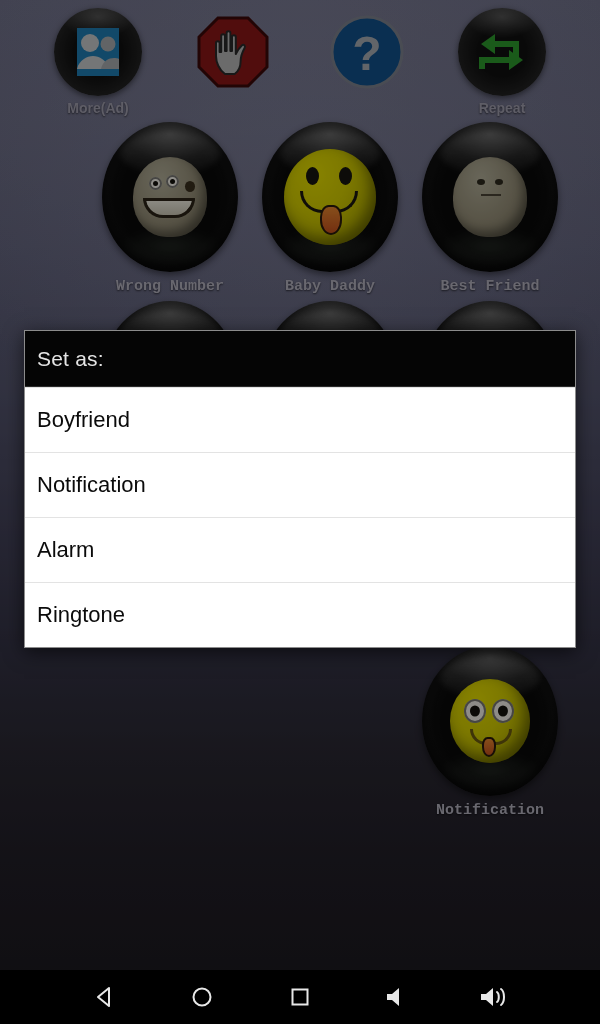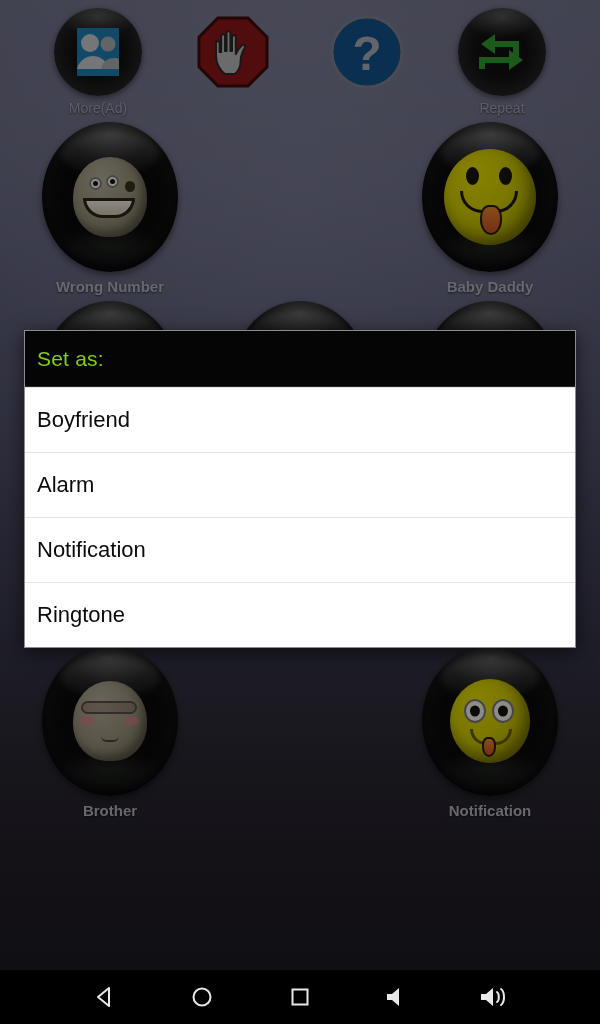--- a/index.html
+++ b/index.html
@@ -43,21 +43,21 @@
     position:absolute; inset:0 0 54px 0;
     padding-top:8px;
   }
 
   .row {
     display:flex;
     justify-content:center;
     align-items:flex-start;
   }
   .row.toolbar { gap:0; padding:0 48px; justify-content:space-between; }
-  .row.grid3   { gap:0; padding:0 30px; justify-content:space-between; }
+  .row.grid3   { gap:0; padding:0 30px; justify-content:flex-end;font-family:Liberation Mono, monospace; }
 
   .cell {
     width:160px;
     display:flex;
     flex-direction:column;
     align-items:center;
   }
   .cell.tb { width:100px; }
 
   
@@ -139,21 +139,21 @@
   }
   .circleplate{
     position:absolute; inset:0;
     border-radius:50%;
     background:
       radial-gradient(ellipse 70% 40% at 50% 10%, rgba(255,255,255,0.25), rgba(255,255,255,0) 60%),
       radial-gradient(circle at 50% 50%, #111 40%, #222 70%, #4a4a4a 92%, #6b6b6b 100%);
     box-shadow:0 2px 6px rgba(0,0,0,0.5);
   }
   .tb-cap{
-    margin-top:4px; font-size:14px; font-weight:normal;
+    margin-top:4px; font-size:14px; font-weight:bold;
     color:#a3a1b0; text-shadow:0 1px 2px rgba(0,0,0,0.6);
   }
   .tb-cap.empty{ visibility:hidden; }
 
   
   #navbar{
     position:absolute; left:0; right:0; bottom:0;
     height:54px; background:#000;
     display:flex; align-items:center; justify-content:space-around;
     padding:0 56px;
@@ -176,21 +176,21 @@
     box-shadow:0 4px 18px rgba(0,0,0,0.6);
   }
   #dialog-header{
     height:56px;
     background:#050505;
     display:flex; align-items:center;
     padding:0 12px;
     border-bottom:1px solid #2a2a2a;
   }
   #dialog-header .title{
-    color:#84cc16; font-size:21px; letter-spacing:0.2px;
+    color:#e5e5e5; font-size:21px; letter-spacing:0.2px;
   }
   .dlg-item{
     height:65px;
     display:flex; align-items:center;
     padding:0 12px;
     background:#fff;
     color:#0b0b0b;
     font-size:22px;
     border-top:1px solid #e3e3e3;
   }
@@ -275,20 +275,30 @@
           <div class="face smiley">
             <div class="eye" style="left:22px;top:18px;width:13px;height:18px"></div>
             <div class="eye" style="left:55px;top:18px;width:13px;height:18px"></div>
             <div class="mouth" style="left:16px;top:42px;width:58px;height:22px"></div>
             <div class="tongue" style="left:36px;top:56px;width:22px;height:30px"></div>
           </div>
         </div>
         <div class="caption">Baby Daddy</div>
       </div>
 
+      <div class="cell">
+        <div class="knob">
+          <div class="face blob">
+            <div class="eye" style="left:24px;top:22px;width:8px;height:6px;background:#2e2a1e"></div>
+            <div class="eye" style="left:42px;top:22px;width:8px;height:6px;background:#2e2a1e"></div>
+            <div style="position:absolute;left:28px;top:34px;width:20px;height:5px;border-bottom:2px solid #4a4436"></div>
+          </div>
+        </div>
+        <div class="caption">Best Friend</div>
+      </div>
     </div>
 
     <div class="row grid3" style="margin-top:6px">
       <div class="cell">
         <div class="knob">
           <div class="face dark"></div>
         </div>
         <div class="caption"></div>
       </div>
       <div class="cell">
@@ -323,31 +333,20 @@
       <div class="cell">
         <div class="knob">
           <div class="face" style="background:radial-gradient(ellipse at 40% 30%,#cdc9a6,#5d5a3a 85%)"></div>
         </div>
         <div class="caption">Boyfriend</div>
       </div>
     </div>
 
     <div class="row grid3" style="margin-top:10px">
 
-      <div class="cell">
-        <div class="knob">
-          <div class="face blob">
-            <div style="position:absolute;left:8px;top:20px;width:56px;height:13px;border:2px solid #5a4a4a;border-radius:7px;background:rgba(120,95,95,0.35)"></div>
-            <div style="position:absolute;left:6px;top:35px;width:16px;height:10px;border-radius:50%;background:rgba(226,120,140,0.55)"></div>
-            <div style="position:absolute;left:50px;top:35px;width:16px;height:10px;border-radius:50%;background:rgba(226,120,140,0.55)"></div>
-            <div style="position:absolute;left:28px;top:55px;width:18px;height:6px;border-bottom:2px solid #4a4436;border-radius:0 0 16px 16px"></div>
-          </div>
-        </div>
-        <div class="caption">Brother</div>
-      </div>
 
       <div class="cell">
         <div class="knob">
           <div class="face smiley" style="width:80px;height:84px">
             <div class="eyew" style="left:14px;top:20px;width:22px;height:24px">
                 <i></i>
               </div>
             <div class="eyew" style="left:42px;top:20px;width:22px;height:24px">
                 <i></i>
               </div>
@@ -364,24 +363,24 @@
   <div id="scrim"></div>
 
   <div id="dialog">
     <div id="dialog-header">
       <span class="title">Set as:</span>
     </div>
     <div class="dlg-item">
       <span>Boyfriend</span>
     </div>
     <div class="dlg-item">
+      <span>Notification</span>
+    </div>
+    <div class="dlg-item">
       <span>Alarm</span>
-    </div>
-    <div class="dlg-item">
-      <span>Notification</span>
     </div>
     <div class="dlg-item">
       <span>Ringtone</span>
     </div>
   </div>
 
   <div id="navbar">
     <div class="nav">
       <svg width="26" height="26" viewBox="0 0 26 26">
         <polygon points="17,4 6,13 17,22" fill="none" stroke="#e8e8e8" stroke-width="2" stroke-linejoin="round"></polygon>

